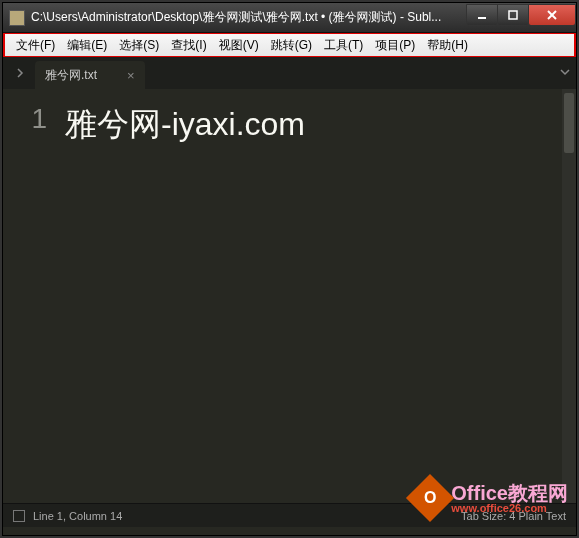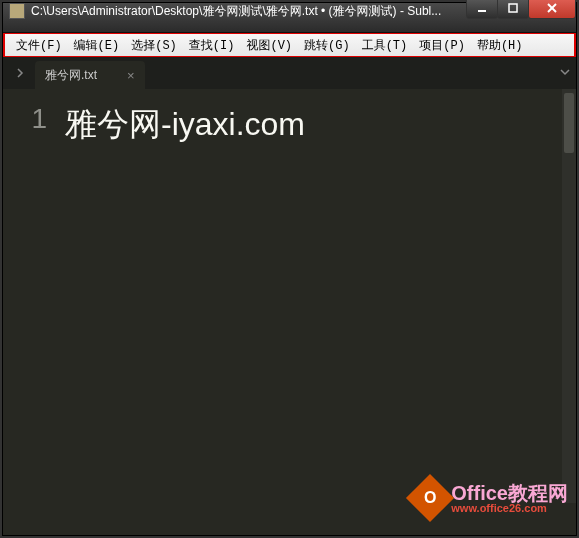--- a/index.html
+++ b/index.html
@@ -1,29 +1,29 @@
 <!DOCTYPE html>
 <html><head>
 <meta charset="utf-8">
 <style>
 * { margin: 0; padding: 0; box-sizing: border-box; font-family: "Microsoft YaHei", Arial, sans-serif; }
 body { width: 579px; height: 538px; background: #333; overflow: hidden; }
 
 .window { width: 575px; height: 534px; margin: 2px; border: 1px solid #000; position: relative; background: #272822; }
 
-.titlebar { height: 30px; background: linear-gradient(#4a4a4a, #2b2b2b); display: flex; padding-left: 6px; border-bottom: 1px solid #111; }
+.titlebar { height: 30px; background: linear-gradient(#4a4a4a, #2b2b2b); display: flex; align-items: center; padding-left: 6px; border-bottom: 1px solid #111; }
 .titlebar .icon { width: 16px; height: 16px; background: #b8a87a; border: 1px solid #555; margin-right: 6px; }
 .titlebar .title { flex: 1; color: #fff; font-size: 12px; white-space: nowrap; overflow: hidden; text-overflow: ellipsis; }
 .winbtns { display: flex; height: 22px; margin-top: -6px; }
 .wbtn { width: 32px; height: 22px; background: linear-gradient(#5a5a5a,#2e2e2e); border: 1px solid #333; display: flex; align-items: center; justify-content: center; border-radius: 0 0 3px 3px; margin-left: -1px; }
 .wbtn.close { width: 48px; background: linear-gradient(#e06055,#c0392b); }
 .wbtn svg { width: 12px; height: 12px; }
 
 .menubar { height: 24px; background: linear-gradient(#f7f7f7,#e8e8e8); display: flex; align-items: center; padding: 0 5px; border: 2px solid #d00; border-top-width:1px; border-bottom-width:1px; }
-.menuitem { font-size: 12px; color: #000; padding: 12px 6px; cursor: default; font-family: Liberation Mono, monospace; }
+.menuitem { font-size: 12px; color: #000; padding: 12px 6px; cursor: default; }
 
 .tabbar { height: 32px; background: #1e1f1c; display: flex; align-items: flex-end; padding-left: 6px; position: relative; }
 .sidecaret { width: 22px; height: 32px; display:flex; align-items:center; justify-content:center; color:#888; }
 .tab { height: 28px; background: #272822; color: #ccc; font-size: 12px; display: flex; align-items: center; padding: 0 10px; border-radius: 4px 4px 0 0; margin-left: 4px; gap: 20px; }
 .tab .tclose { margin-left: 10px; color: #888; font-size: 13px; }
 .tabbar .more { position:absolute; right:6px; top:6px; color:#888; }
 
 .editor { display: flex; height: 414px; background: #272822; position: relative; }
 .gutter { width: 56px; background: #272822; color: #8f908a; text-align: right; padding: 14px 12px 0 0; font-size: 28px; font-family: Consolas, monospace; }
 .code { flex: 1; padding: 14px 0 0 6px; color: #f8f8f2; font-size: 32px; font-family: Liberation Sans, sans-serif; white-space: pre; }
@@ -101,20 +101,27 @@
   <div class="editor">
     <div class="gutter">
       <div>1</div>
     </div>
     <div class="code">雅兮网-iyaxi.com</div>
     <div class="scrollbar">
       <div class="thumb"></div>
     </div>
   </div>
 
+  <div class="statusbar">
+    <div class="status-left">
+      <div class="sicon"></div>
+      <span>Line 1, Column 14</span>
+    </div>
+    <span>Tab Size: 4    Plain Text</span>
+  </div>
 
   <div class="watermark">
     <div class="wm-badge">
         <span>O</span>
       </div>
     <div class="wm-text">
       <div class="l1">Office教程网</div>
       <div class="l2">www.office26.com</div>
     </div>
   </div>

